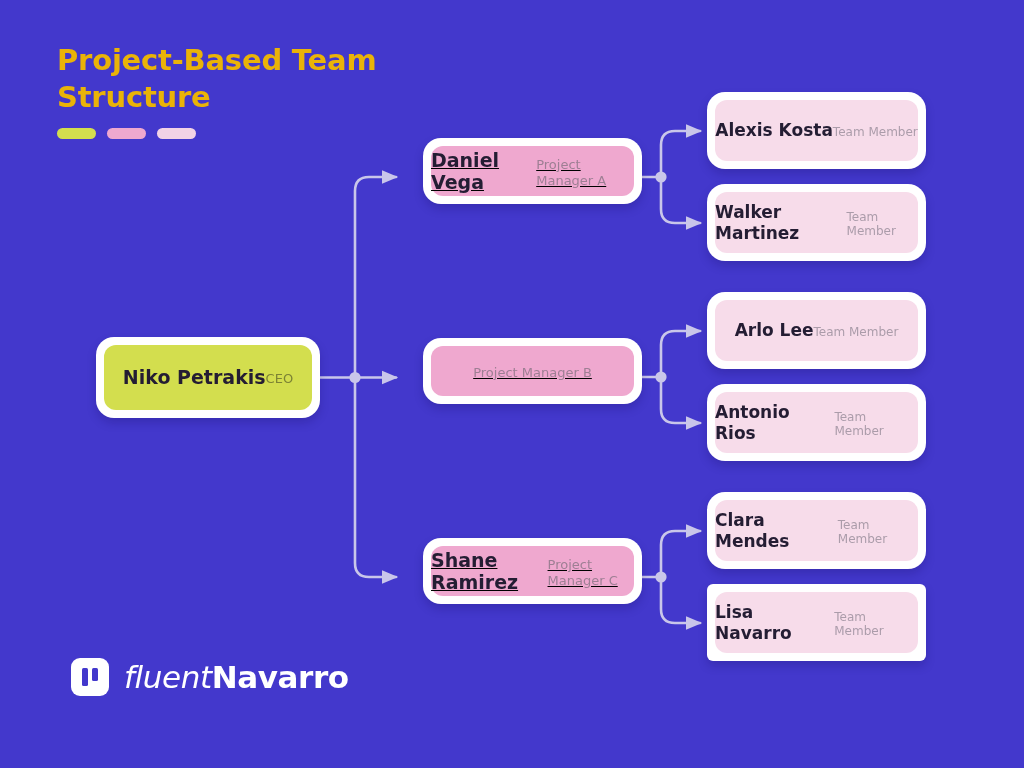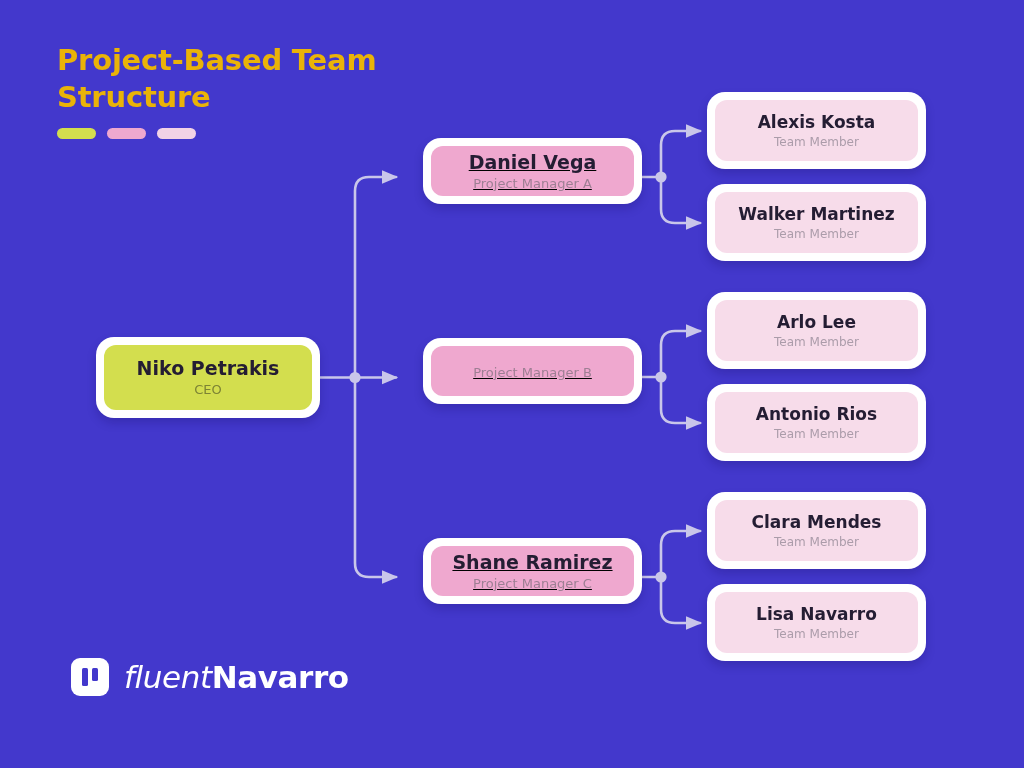--- a/index.html
+++ b/index.html
@@ -62,24 +62,23 @@
     background: #ffffff;
     border-radius: 18px;
     padding: 8px;
     box-shadow: 0 5px 10px rgba(20, 10, 90, 0.22);
   }
   .node-inner {
     width: 100%;
     height: 100%;
     border-radius: 12px;
     display: flex;
-    flex-direction: column;
     align-items: center;
     justify-content: center;
-    text-align: center;
+    text-align: left;
   }
   .node-name {
     font-weight: bold;
     color: #241d33;
     line-height: 1.18;
   }
   .node-role {
     line-height: 1.2;
   }
 
@@ -123,21 +122,21 @@
   .node-member .node-role {
     font-size: 12px;
     color: #ab9caa;
     margin-top: 3px;
   }
   #node-mem-0 { top: 92px; }
   #node-mem-1 { top: 184px; }
   #node-mem-2 { top: 292px; }
   #node-mem-3 { top: 384px; }
   #node-mem-4 { top: 492px; }
-  #node-mem-5 { top: 584px; }
+  #node-mem-5 { top: 584px; border-radius: 6px; }
 
   
   #logo {
     position: absolute;
     left: 71px;
     top: 658px;
     display: flex;
     align-items: center;
     gap: 15px;
   }

